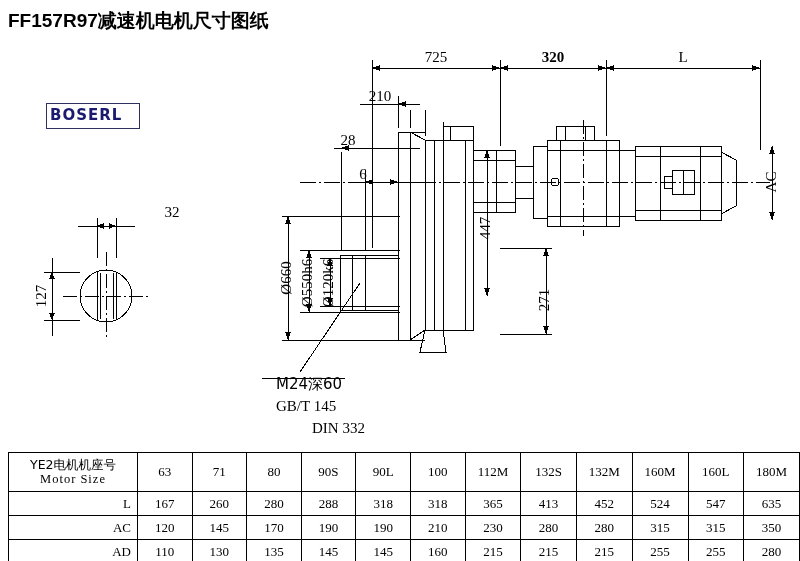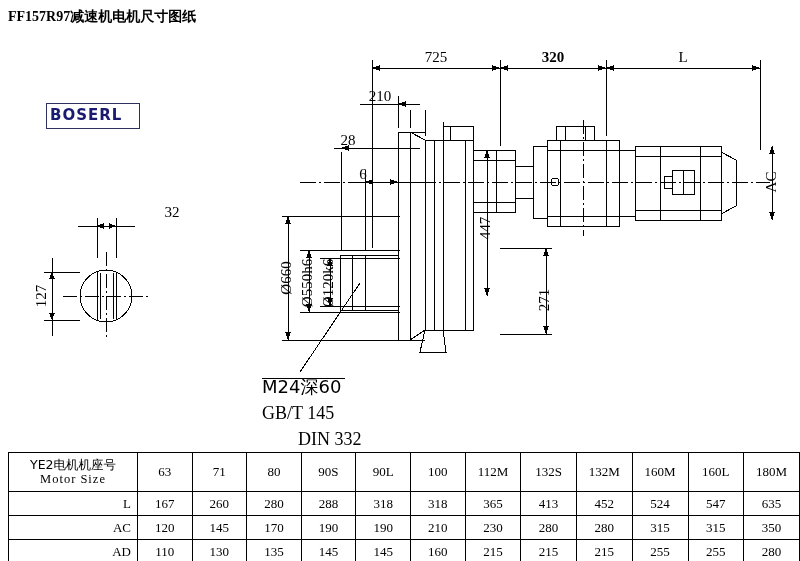--- a/index.html
+++ b/index.html
@@ -12,23 +12,23 @@
     height: 561px;
     position: relative;
     font-family: "Liberation Serif", serif;
     color: #000;
     overflow: hidden;
   }
   #page-title {
     position: absolute;
     left: 8px;
     top: 8px;
-    font-family: Liberation Serif, serif;
+    font-family: Liberation Sans, sans-serif;
     font-weight: bold;
-    font-size: 14px;
+    font-size: 19px;
     letter-spacing: 0px;
     white-space: nowrap;
   }
   
   #logo-box {
     position: absolute;
     left: 46px;
     top: 103px;
     width: 94px;
     height: 26px;
@@ -312,21 +312,21 @@
     <text x="291" y="278" text-anchor="middle" transform="rotate(-90 291,278)">Ø660</text>
     <text x="312" y="283" text-anchor="middle" transform="rotate(-90 312,283)">Ø550h6</text>
     <text x="333" y="283" text-anchor="middle" transform="rotate(-90 333,283)">Ø120k6</text>
 
     <text x="490" y="228" text-anchor="middle" transform="rotate(-90 490,228)">447</text>
     <text x="549" y="300" text-anchor="middle" transform="rotate(-90 549,300)">271</text>
     <text x="776" y="182" text-anchor="middle" transform="rotate(-90 776,182)">AC</text>
   </g>
 </svg>
 
-<div style="position:absolute;left:262px;top:374px;font-size:18px;font-family:'DejaVu Sans',sans-serif;line-height:1.45;">
+<div style="position:absolute;left:276px;top:374px;font-size:15px;font-family:'DejaVu Sans',sans-serif;line-height:1.45;">
   <div>M24深60</div>
   <div style="font-family:'Liberation Serif',serif;">GB/T 145</div>
   <div style="font-family:'Liberation Serif',serif;text-align:right;margin-left:36px;">DIN 332</div>
 </div>
 
 <table id="spec-table">
   <tbody>
       <tr>
     <td class="rowhead first">
       <div class="cjk">YE2电机机座号</div>

